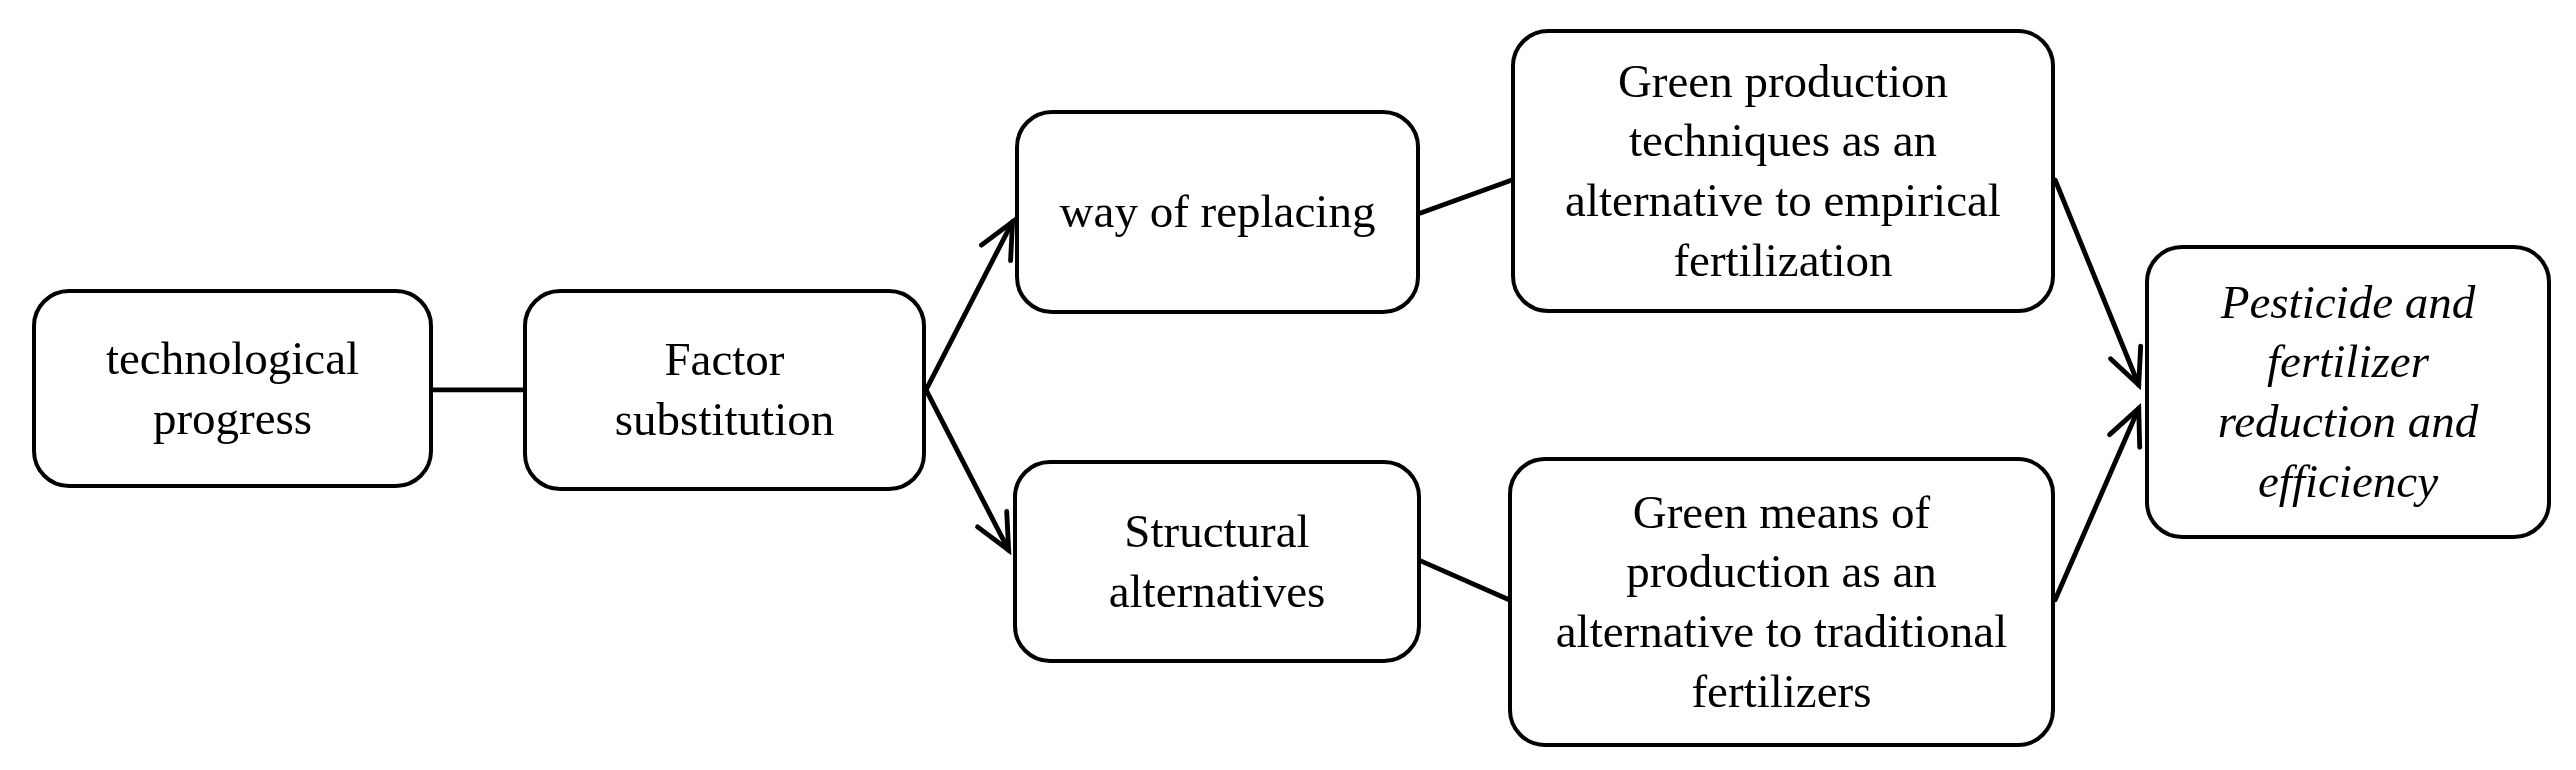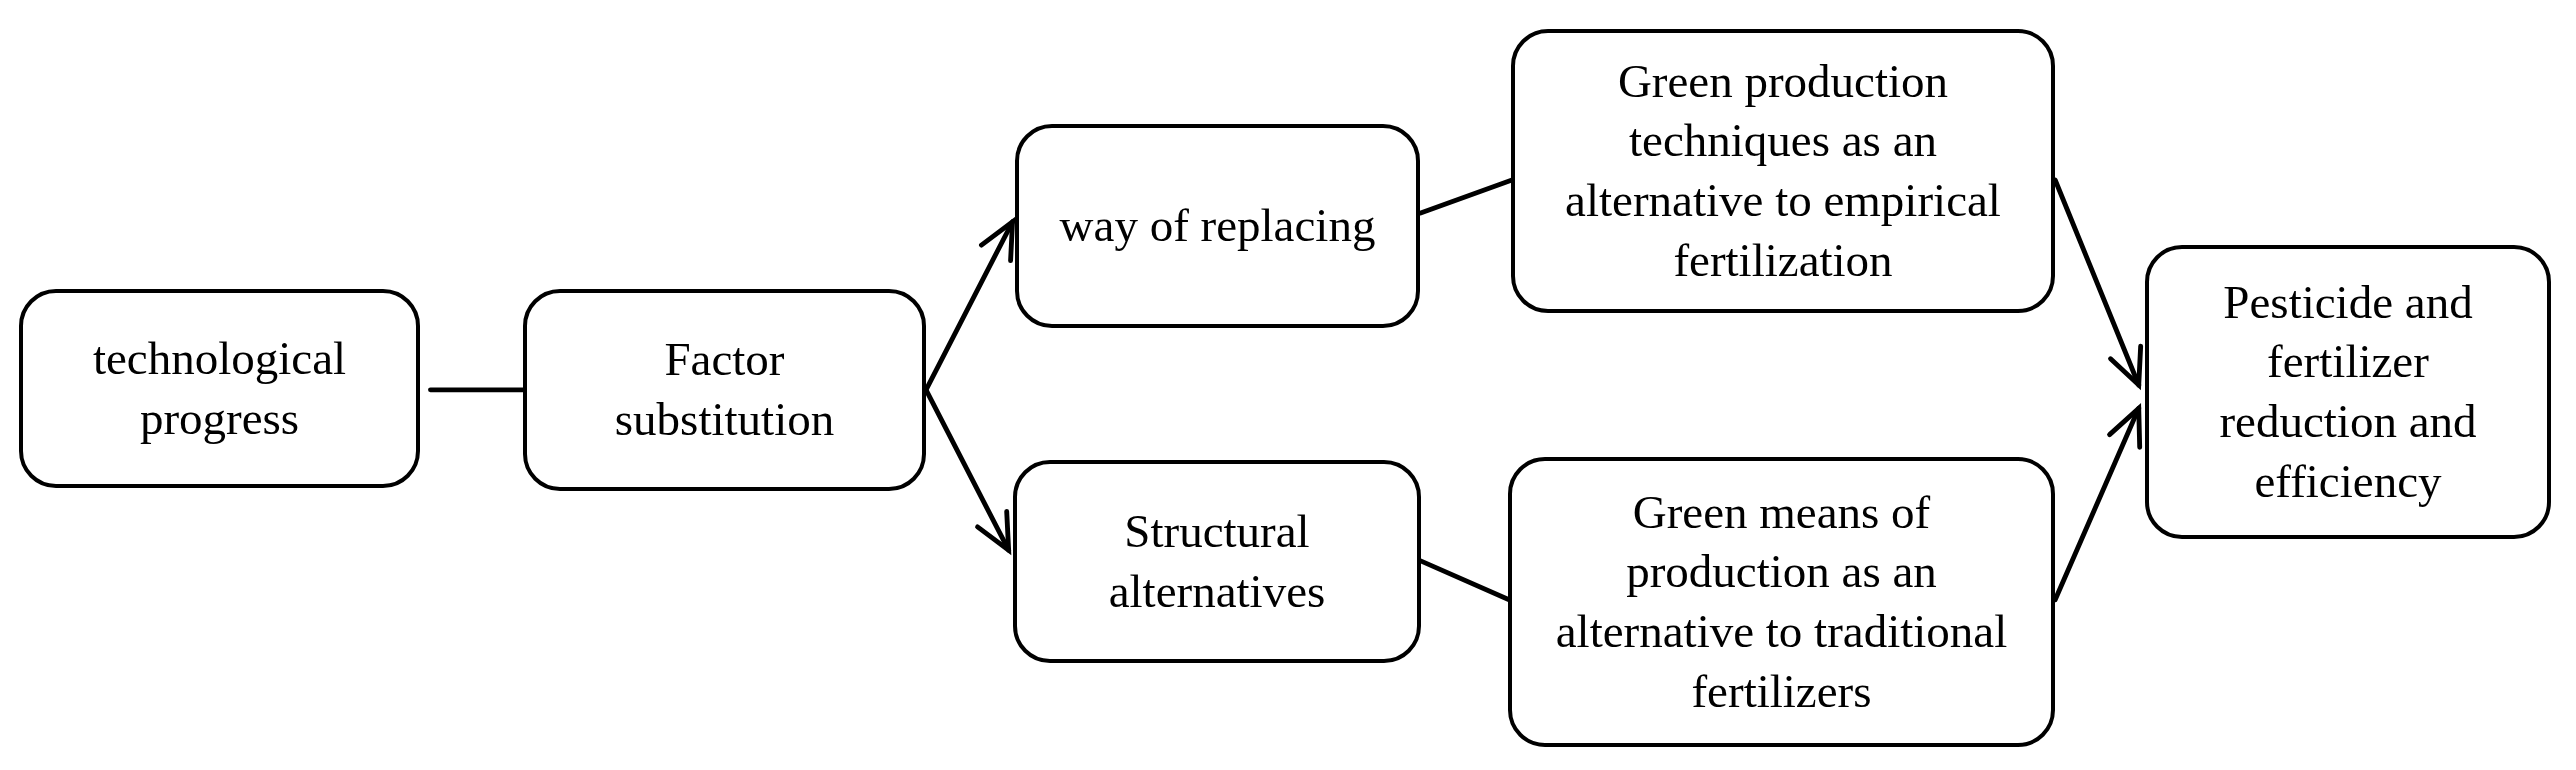--- a/index.html
+++ b/index.html
@@ -38,27 +38,27 @@
     background: var(--bg);
     color: var(--ink);
     display: flex;
     align-items: center;
     justify-content: center;
     text-align: center;
     font-size: 47px;
     line-height: 1.27;
   }
   
-  .n-technological-progress   { left: 19px;   top: 289px; width: 401px; height: 199px; padding: 0 39px; }
+  .n-technological-progress   { left: 32px;   top: 289px; width: 401px; height: 199px; padding: 0 39px; }
   .n-factor-substitution      { left: 523px;  top: 289px; width: 403px; height: 202px; padding: 0 36px; }
-  .n-way-of-replacing         { left: 1015px; top: 124px; width: 405px; height: 204px; padding: 0 14.6px; }
+  .n-way-of-replacing         { left: 1015px; top: 110px; width: 405px; height: 204px; padding: 0 14.6px; }
   .n-structural-alternatives  { left: 1013px; top: 460px; width: 408px; height: 203px; padding: 16px 44px; }
   .n-green-production         { left: 1511px; top: 29px;  width: 544px; height: 284px; padding: 0 24px; }
   .n-green-means              { left: 1508px; top: 457px; width: 547px; height: 290px; padding: 0 34px; }
-  .n-pesticide-reduction      { left: 2145px; top: 245px; width: 406px; height: 294px; padding: 16px 37px; }
+  .n-pesticide-reduction      { left: 2145px; top: 245px; width: 406px; height: 294px; padding: 16px 37px; font-style: italic; }
 </style>
 </head>
 <body>
 
 <div class="canvas">
 
   <svg class="edge-layer" viewBox="0 0 2651 793" xmlns="http://www.w3.org/2000/svg" aria-hidden="true">
 
     <line x1="443" y1="401" x2="538" y2="401"></line>
 

